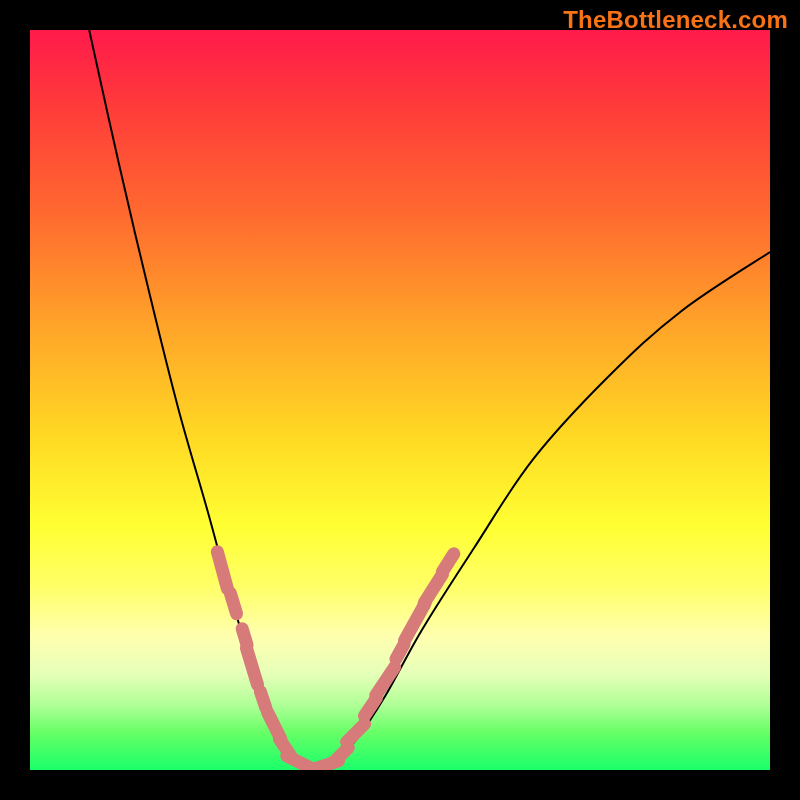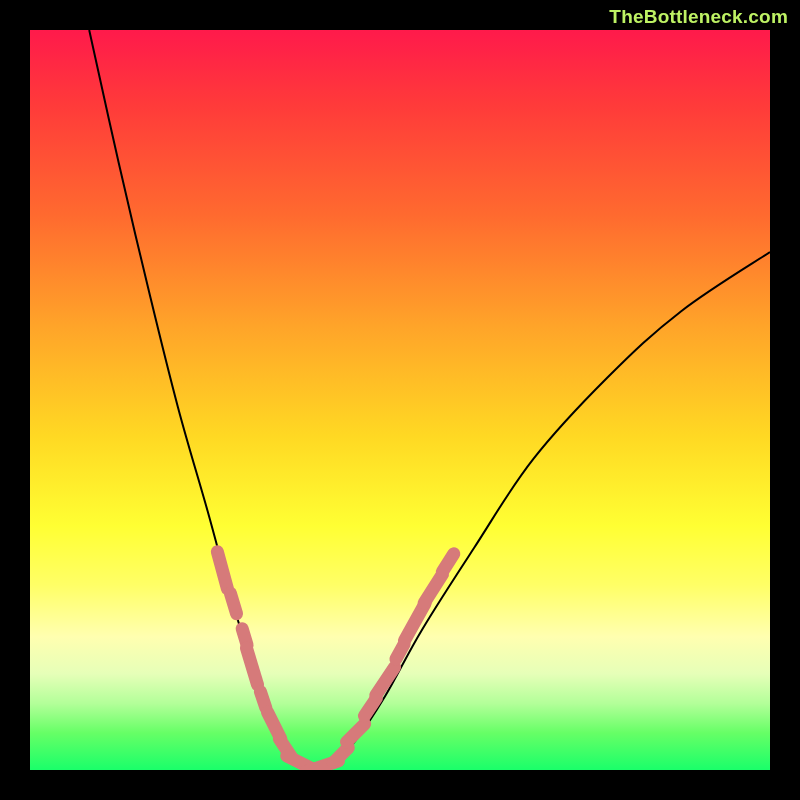--- a/index.html
+++ b/index.html
@@ -35,22 +35,22 @@
       #e6ffb8 87%,
       #b3ff99 91%,
       #66ff66 95%,
       #1aff6a 100%
     );
   }
   .watermark {
     position: absolute;
     top: 6px;
     right: 12px;
-    color: #bef264;
-    font-size: 19px;
+    color: #f97316;
+    font-size: 24px;
     font-weight: 600;
     letter-spacing: 0.2px;
     z-index: 5;
   }
   svg.curves {
     position: absolute;
     left: 0;
     top: 0;
     width: 740px;
     height: 740px;

